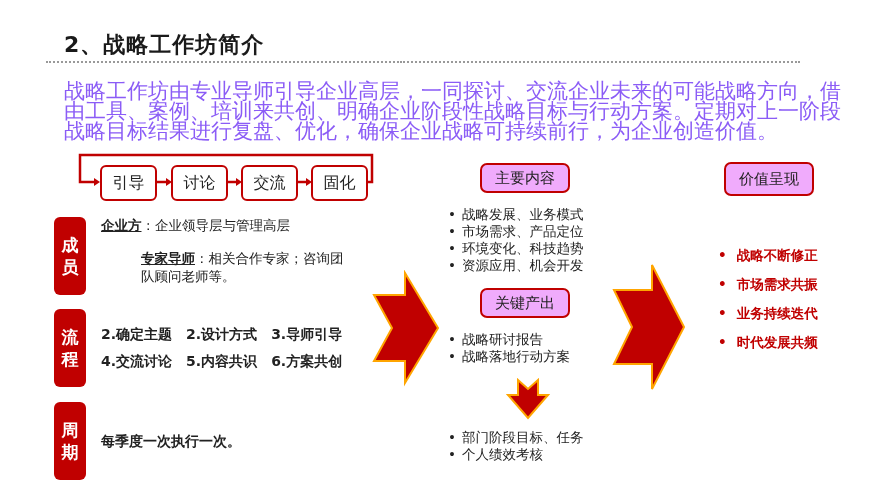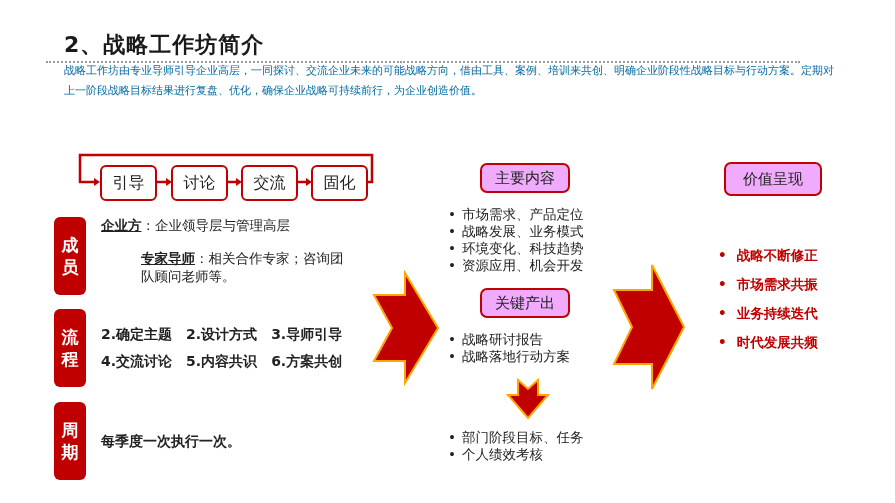--- a/index.html
+++ b/index.html
@@ -2,21 +2,21 @@
 <html><head>
 <meta charset="utf-8">
 <style>
   * { box-sizing: border-box; margin: 0; padding: 0; }
   html, body { width: 895px; height: 503px; background: #ffffff; overflow: hidden; }
   body { position: relative; font-family: "DejaVu Sans", "Liberation Sans", sans-serif; color: #222; }
   .abs { position: absolute; }
   .title { left: 64px; top: 30px; font-size: 22px; font-weight: bold; color: #1a1a1a; letter-spacing: 1px; }
   .divider { left: 46px; top: 61px; width: 356px; border-top: 2px dotted #999; }
   .divider2 { left: 400px; top: 61px; width: 400px; border-top: 2px dotted #999; }
-  .intro { left: 64px; top: 61px; width: 780px; font-size: 11px; line-height: 20px; color: #0369a1; }
+  .intro { left: 64px; top: 81px; width: 780px; font-size: 21px; line-height: 20px; color: #8b5cf6; }
   .step { top: 165px; height: 36px; border: 2.5px solid #c00000; border-radius: 6px; background: #fff;
           font-size: 16px; display: flex; align-items: center; justify-content: center; color: #222; }
 
   .side-tag { left: 54px; width: 32px; background: #c00000; border-radius: 6px; color: #fff;
               font-weight: bold; font-size: 17px; display: flex; flex-direction: column; align-items: center; justify-content: center; line-height: 22px; }
   .mem-line { font-size: 13.5px; color: #222; line-height: 18px; }
   .mem-key { font-weight: bold; text-decoration: underline; }
   .flow-row { font-size: 14px; font-weight: bold; color: #222; }
   .flow-row span { display: inline-block; margin-right: 14px; }
 
@@ -85,35 +85,35 @@
 </svg>
 <svg class="abs" style="left:612px;top:262px;" width="75" height="130">
   <polygon points="2,28 40,28 40,3 72,65 40,127 40,102 2,102 20,65" fill="#c00000" stroke="#ffa500" stroke-width="2"></polygon>
 </svg>
 <svg class="abs" style="left:506px;top:378px;" width="44" height="42">
   <polygon points="12,2 12,17 2,17 22,40 42,17 32,17 32,2 22,11" fill="#c00000" stroke="#ffa500" stroke-width="2"></polygon>
 </svg>
 
 <div class="abs hdr-box" style="left:480px;top:163px;width:90px;">主要内容</div>
 <ul class="abs bullets" style="left:448px;top:206px;">
+  <li>战略发展、业务模式</li>
   <li>市场需求、产品定位</li>
-  <li>战略发展、业务模式</li>
   <li>环境变化、科技趋势</li>
   <li>资源应用、机会开发</li>
 </ul>
 
 <div class="abs hdr-box" style="left:480px;top:288px;width:90px;">关键产出</div>
 <ul class="abs bullets" style="left:448px;top:331px;">
   <li>战略研讨报告</li>
   <li>战略落地行动方案</li>
 </ul>
 <ul class="abs bullets" style="left:448px;top:429px;">
   <li>部门阶段目标、任务</li>
   <li>个人绩效考核</li>
 </ul>
 
-<div class="abs hdr-box" style="left:724px;top:162px;width:98px;height:34px;">价值呈现</div>
+<div class="abs hdr-box" style="left:724px;top:162px;width:90px;height:34px;">价值呈现</div>
 <ul class="abs value-list" style="left:718px;top:247px;">
   <li>战略不断修正</li>
   <li>市场需求共振</li>
   <li>业务持续迭代</li>
   <li>时代发展共频</li>
 </ul>
 
 </body></html>

